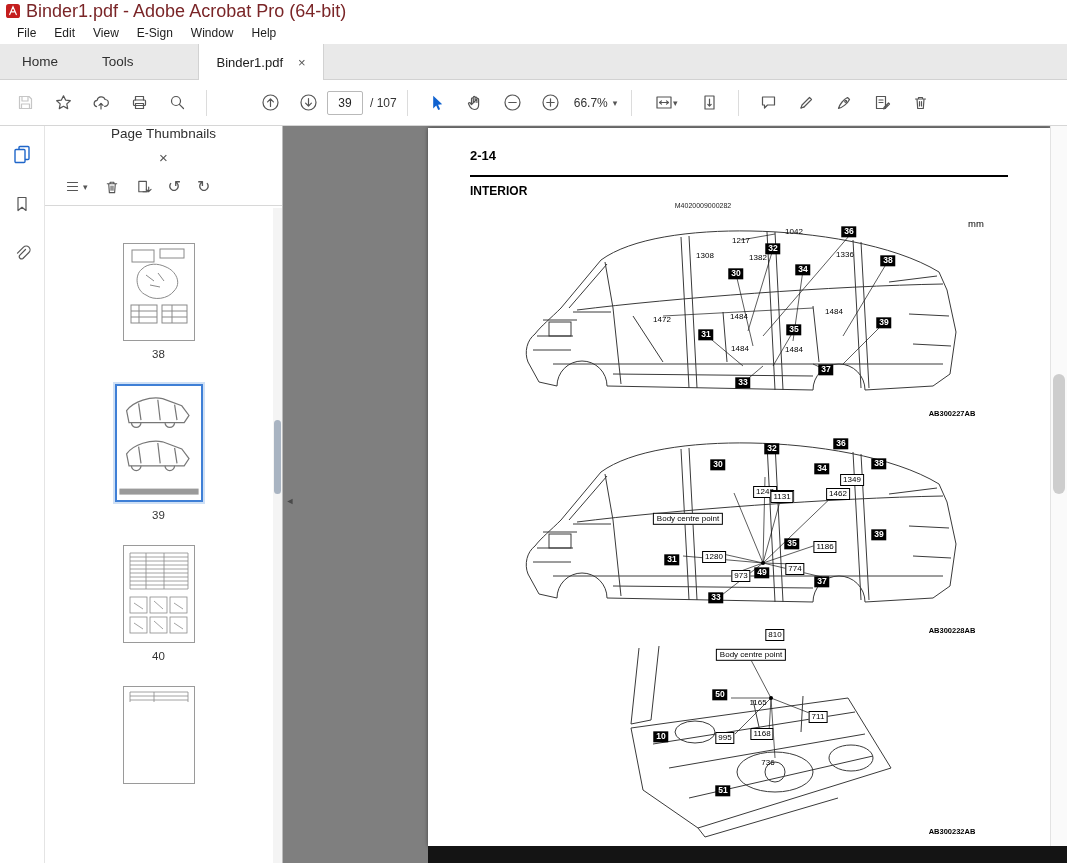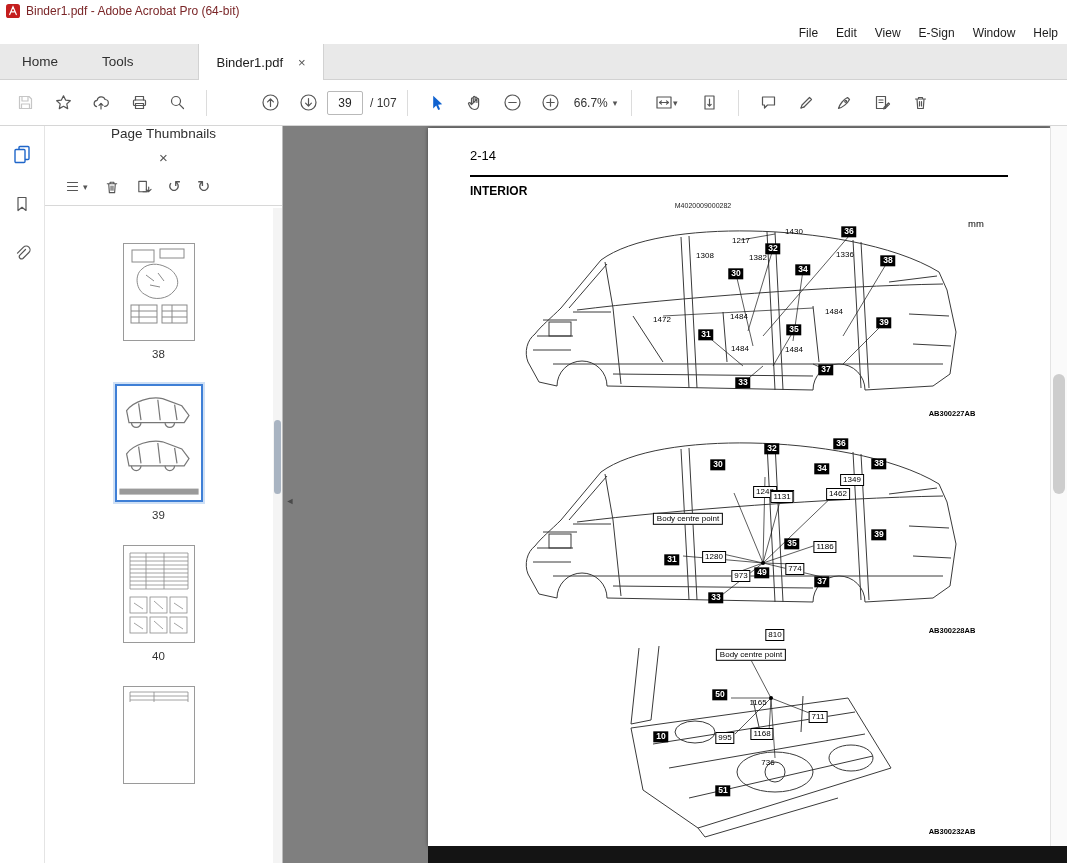--- a/index.html
+++ b/index.html
@@ -2,24 +2,24 @@
 <html><head>
 <meta charset="utf-8">
 <style>
   * { margin:0; padding:0; box-sizing:border-box; }
   html,body { width:1067px; height:863px; overflow:hidden; }
   body { font-family:"Liberation Sans","DejaVu Sans",sans-serif; background:#fff; position:relative; font-size:12px; color:#222; }
 
   
   .titlebar { height:22px; display:flex; align-items:center; gap:6px; padding:0 6px; background:#fff; }
   .acro-logo { width:14px; height:14px; flex:0 0 auto; }
-  .title-text { font-size:12px; color:#7a2527; }
-
-  
-  .menubar { height:22px; display:flex; align-items:center; background:#fff; padding-left:8px;justify-content:flex-end; }
+  .title-text { font-size:18px; color:#7a2527; }
+
+  
+  .menubar { height:22px; display:flex; align-items:center; background:#fff; padding-left:8px; }
   .menu-item { padding:2px 9px; font-size:12px; color:#1c1c1c; cursor:default; }
 
   
   .tabbar { height:36px; background:#e9e9e9; display:flex; align-items:flex-end; border-bottom:1px solid #d2d2d2; }
   .simple-tab { height:36px; display:flex; align-items:center; padding:0 22px; font-size:13.5px; color:#303030; }
   .doc-tab { height:36px; display:flex; align-items:center; gap:12px; padding:0 14px 0 18px; margin-left:42px; background:#fff; border-left:1px solid #d2d2d2; border-right:1px solid #d2d2d2; font-size:13px; color:#202020; position:relative; top:1px; }
   .doc-tab .tab-close { font-size:13px; color:#555; padding:0 3px; }
 
   
   .toolbar { height:46px; background:#fff; border-bottom:1px solid #d6d6d6; display:flex; align-items:center; padding:0 6px; }
@@ -56,21 +56,21 @@
 
   
   .docwrap { flex:1; position:relative; background:#7f7f7f; overflow:hidden; }
   .collapse-handle { position:absolute; left:0; top:352px; width:14px; height:46px; display:flex; align-items:center; justify-content:center; color:#4a4a4a; font-size:9px; z-index:6; }
   .pdf-page { position:absolute; left:145px; top:2px; width:622px; height:718px; background:#fff; box-shadow:0 0 4px rgba(0,0,0,.5); }
   .page-gap { position:absolute; left:145px; right:0; bottom:0; height:17px; background:#141414; z-index:5; }
   .doc-scrollbar { position:absolute; right:0; top:0; bottom:0; width:17px; background:#fafafa; border-left:1px solid #e3e3e3; z-index:4; }
   .doc-thumb { position:absolute; top:248px; height:120px; left:2px; right:2px; background:#cdcdcd; border-radius:6px; }
 
   
-  .pg-num { position:absolute; left:42px; top:20px; font-size:13px; font-weight:normal; color:#000; }
+  .pg-num { position:absolute; left:42px; top:20px; font-size:13px; font-weight:bold; color:#000; }
   .pg-header { position:absolute; left:150px; top:19px; width:360px; text-align:center; color:#000; }
   .pg-header .h1 { font-size:10.5px; font-weight:bold; }
   .pg-header .h2 { font-size:9px; font-weight:bold; text-decoration:underline; margin-top:1px; }
   .pg-rule { position:absolute; left:42px; top:47px; width:538px; height:2px; background:#000; }
   .pg-section { position:absolute; left:42px; top:56px; font-size:12px; font-weight:bold; color:#000; }
   .pg-code { position:absolute; left:200px; top:74px; width:150px; text-align:center; font-size:7px; color:#222; }
   .pg-unit { position:absolute; left:540px; top:90px; font-size:9.5px; color:#000; }
   .car-svg { position:absolute; }
   .car-svg g { fill:none; stroke:#3a3a3a; stroke-width:1; }
   .car-svg g.leaders { stroke:#161616; stroke-width:.7; }
@@ -422,21 +422,21 @@
           <path d="M150,60 L158,96 M200,56 L198,92"></path>
         </g>
         <g class="leaders">
           <path d="M168,58 L128,58 M168,58 L214,76 M168,58 L132,94 M168,58 L166,92 M168,58 L172,118 M168,58 L148,20"></path>
           <circle cx="168" cy="58" r="2" fill="#000" stroke="none"></circle>
         </g>
       </svg>
 
       <div id="annotation-layer" style="position:absolute;inset:0">
           <div class="ann plain" style="left: 313px; top: 112px;">1217</div>
-          <div class="ann plain" style="left: 366px; top: 103px;">1430</div>
+          <div class="ann plain" style="left: 366px; top: 103px;">1042</div>
           <div class="ann callout" style="left: 421px; top: 104px;">36</div>
           <div class="ann plain" style="left: 277px; top: 127px;">1308</div>
           <div class="ann callout" style="left: 345px; top: 121px;">32</div>
           <div class="ann plain" style="left: 330px; top: 129px;">1382</div>
           <div class="ann plain" style="left: 417px; top: 126px;">1336</div>
           <div class="ann callout" style="left: 460px; top: 133px;">38</div>
           <div class="ann callout" style="left: 375px; top: 142px;">34</div>
           <div class="ann callout" style="left: 308px; top: 146px;">30</div>
           <div class="ann plain" style="left: 234px; top: 191px;">1472</div>
           <div class="ann plain" style="left: 311px; top: 188px;">1484</div>

